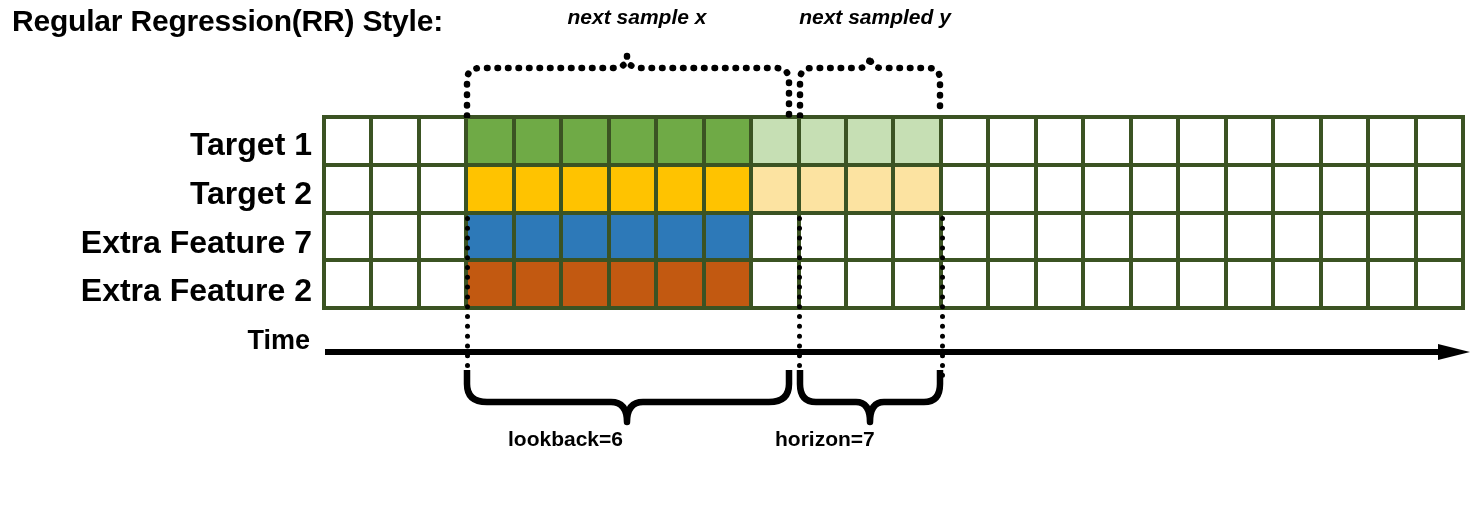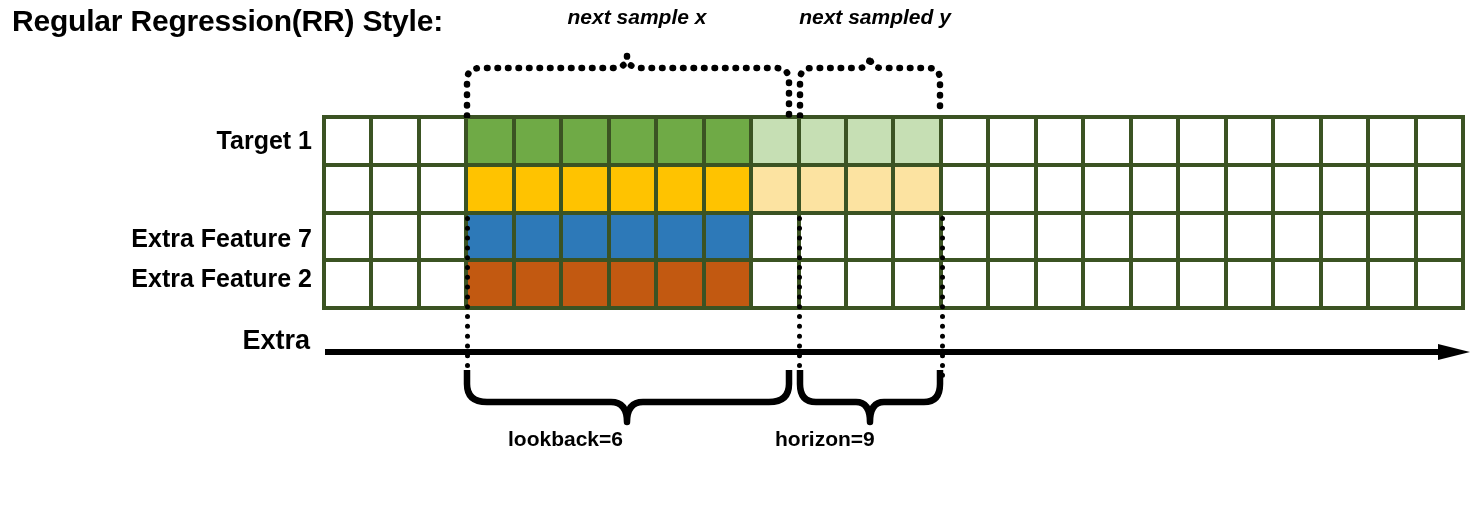--- a/index.html
+++ b/index.html
@@ -29,21 +29,21 @@
     letter-spacing: -0.2px;
     white-space: nowrap;
   }
 
   
   .row-label {
     position: absolute;
     right: 0;
     width: 300px;
     text-align: right;
-    font-size: 25px;
+    font-size: 32px;
     font-weight: 700;
     color: #000000;
     white-space: nowrap;
     line-height: 1;
   }
   #row-labels {
     position: absolute;
     left: 0px;
     top: 115px;
     width: 312px;
@@ -122,22 +122,23 @@
 </style>
 </head>
 <body>
 
 <div id="canvas">
 
   <div id="title">Regular Regression(RR) Style:</div>
 
   <div id="row-labels">
     <div class="row-label" style="top:13px;">Target 1</div>
+    <div class="row-label" style="top:62px;">Target 2</div>
     <div class="row-label" style="top:111px;">Extra Feature 7</div>
-    <div class="row-label" style="top:151px;">Extra Feature 2</div>
+    <div class="row-label" style="top:159px;">Extra Feature 2</div>
   </div>
 
   <div id="grid" style="background: rgb(59, 83, 35);">
       <div class="cell" style="background: rgb(255, 255, 255);"></div>
       <div class="cell" style="background: rgb(255, 255, 255);"></div>
       <div class="cell" style="background: rgb(255, 255, 255);"></div>
       <div class="cell" style="background: rgb(111, 170, 70);"></div>
       <div class="cell" style="background: rgb(111, 170, 70);"></div>
       <div class="cell" style="background: rgb(111, 170, 70);"></div>
       <div class="cell" style="background: rgb(111, 170, 70);"></div>
@@ -239,33 +240,33 @@
 
   <svg class="top-brace" style="left:790px; top:48px; width:170px; height:70px;" viewBox="0 0 170 70">
     <path d="M 10 68 L 10 32 Q 10 20 22 20 L 68 20 Q 80 20 80 8 Q 80 20 92 20 L 138 20 Q 150 20 150 32 L 150 68" fill="none" stroke="#000000" stroke-width="6.5" stroke-linecap="round" stroke-dasharray="0.5 10"></path>
   </svg>
   <div class="brace-label" style="left:775px; top:5px; width:200px;">next sampled y</div>
 
   <div class="vguide" style="left:465px; top:216px; height:162px;"></div>
   <div class="vguide" style="left:797px; top:216px; height:162px;"></div>
   <div class="vguide" style="left:940px; top:216px; height:162px;"></div>
 
-  <div id="time-label">Extra</div>
+  <div id="time-label">Time</div>
   <svg id="time-arrow" viewBox="0 0 1145 16">
     <line x1="0" y1="8" x2="1118" y2="8" stroke="#000000" stroke-width="6"></line>
     <polygon points="1113,0 1145,8 1113,16" fill="#000000"></polygon>
   </svg>
 
   <svg class="bot-brace" style="left:455px; top:370px; width:360px; height:60px;" viewBox="0 0 360 60">
     <path d="M 12 0 L 12 14 Q 12 32 32 32 L 156 32 Q 172 32 172 52 Q 172 32 188 32 L 314 32 Q 334 32 334 14 L 334 0" fill="none" stroke="#000000" stroke-width="6.5" stroke-linecap="round" stroke-linejoin="round"></path>
   </svg>
   <svg class="bot-brace" style="left:790px; top:370px; width:170px; height:60px;" viewBox="0 0 170 60">
     <path d="M 10 0 L 10 14 Q 10 32 26 32 L 66 32 Q 80 32 80 52 Q 80 32 94 32 L 134 32 Q 150 32 150 14 L 150 0" fill="none" stroke="#000000" stroke-width="6.5" stroke-linecap="round" stroke-linejoin="round"></path>
   </svg>
 
   <div class="bot-text" style="left:508px; top:425px;">
     <div>lookback=6</div>
   </div>
   <div class="bot-text" style="left:775px; top:425px;">
-    <div>horizon=9</div>
+    <div>horizon=7</div>
   </div>
 
 </div>
 
 </body></html>

